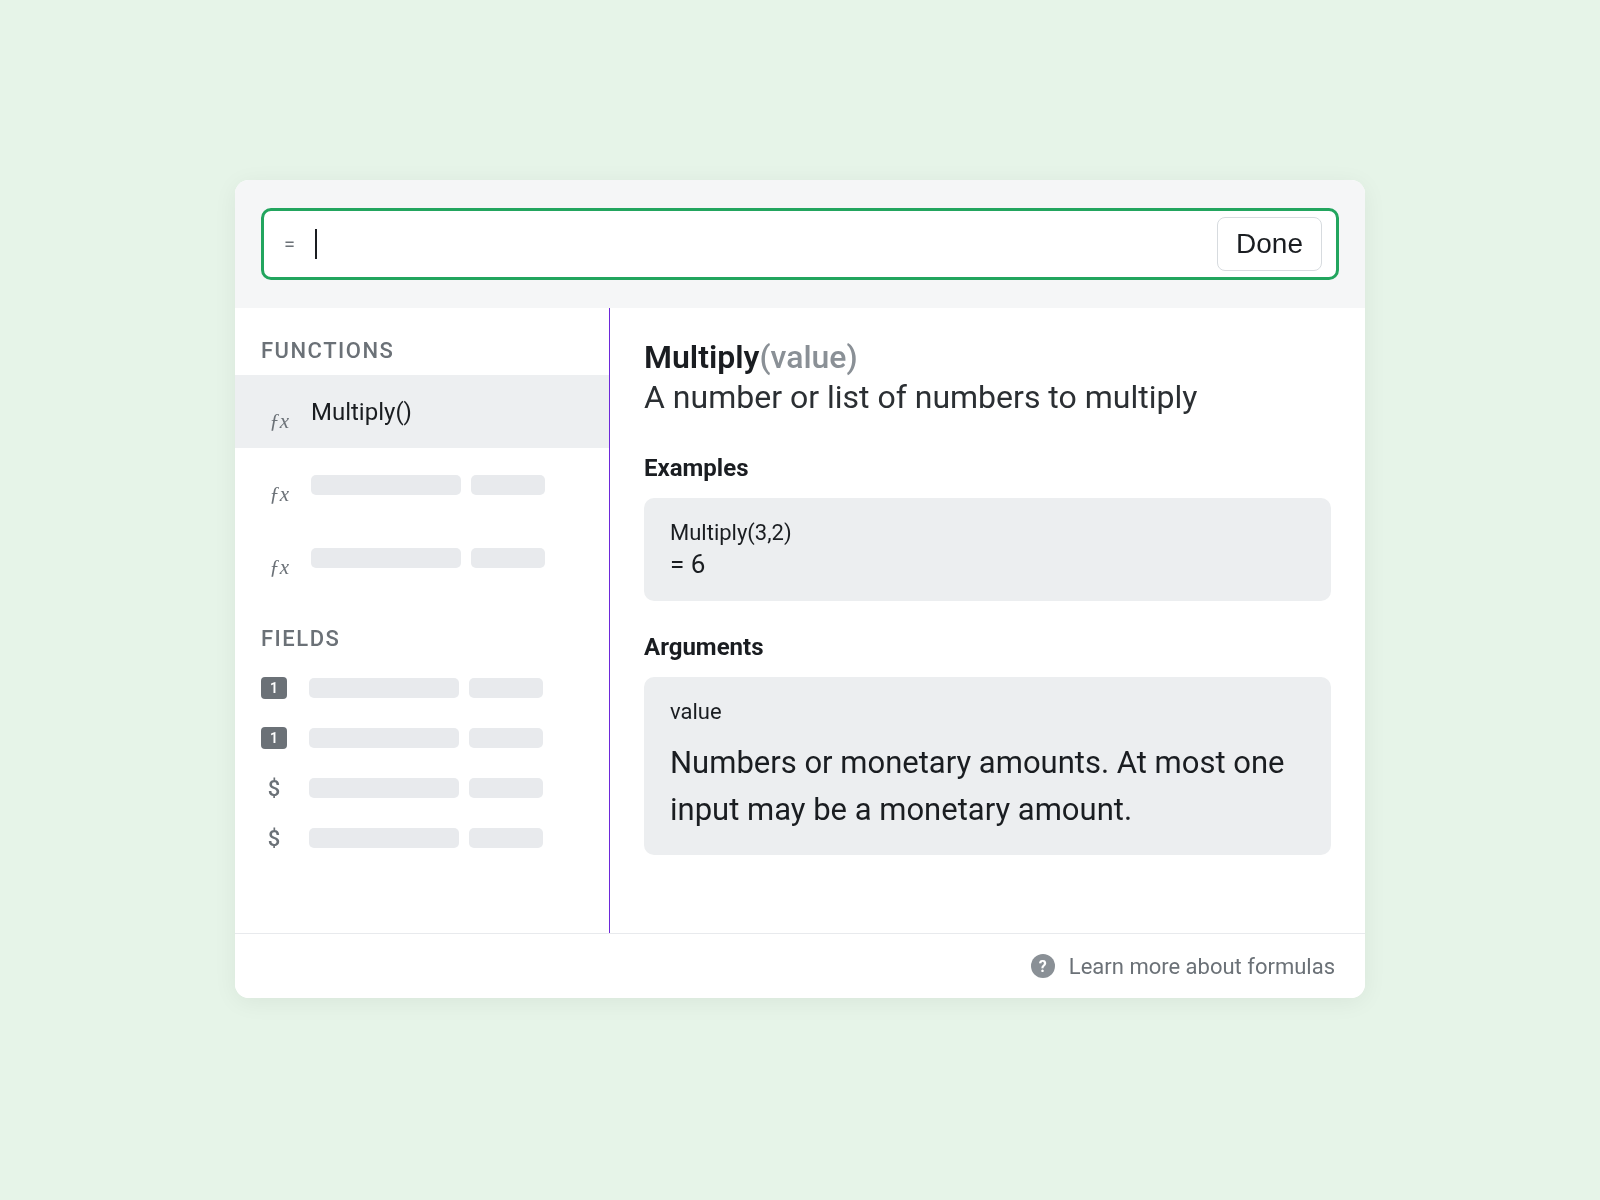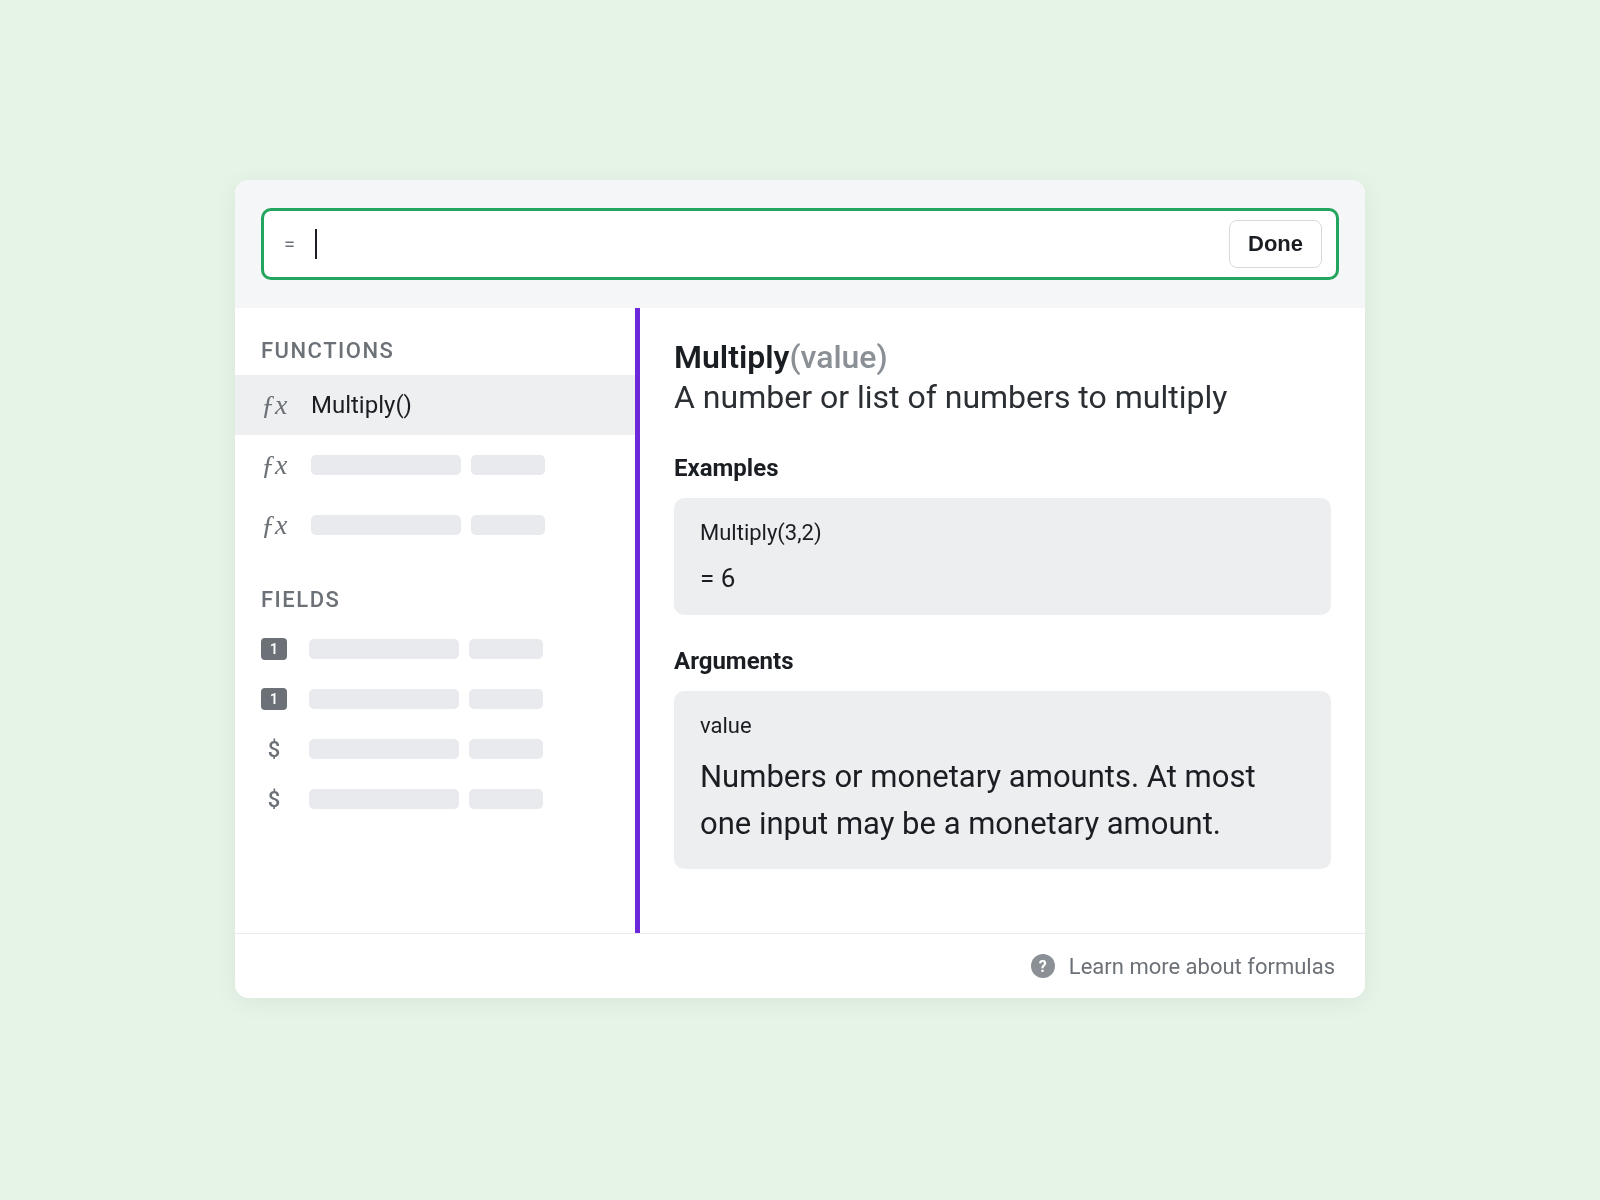--- a/index.html
+++ b/index.html
@@ -50,34 +50,33 @@
     flex: 1;
     display: flex;
     align-items: center;
     height: 100%;
   }
   .done-btn {
     background: #ffffff;
     border: 1px solid #d7dbdf;
     border-radius: 8px;
     padding: 10px 18px;
-    font-size: 22px;
+    font-size: 28px;
     color: #1a1d21;
     cursor: pointer;
-    font-weight: bold;
   }
   
   .body-split {
     display: flex;
     height: 625px;
     background: #ffffff;
   }
   .sidebar {
-    width: 405px;
-    border-right: 5px solid #6d28d9;
+    width: 375px;
+    border-right: 1px solid #6d28d9;
     overflow: hidden;
     padding-top: 26px;
   }
   .section-label {
     color: #6b7177;
     font-size: 22px;
     letter-spacing: 1.5px;
     font-weight: 500;
     padding: 4px 26px 12px 26px;
   }
@@ -86,24 +85,25 @@
     align-items: center;
     gap: 22px;
     padding: 14px 26px;
     cursor: pointer;
   }
   .list-item.selected { background: #edeff1; }
   .fx-icon {
     font-style: italic;
     font-family: Georgia, 'Times New Roman', serif;
     color: #6b7177;
-    font-size: 28px;
+    font-size: 21px;
     width: 28px;
-    text-align: left;
+    text-align: right;
     font-weight: 500;
+    margin-top: 20px;
   }
   .item-text {
     font-size: 24px;
     color: #1a1d21;
   }
   .skeleton-row {
     display: flex;
     gap: 10px;
     flex: 1;
   }
@@ -162,21 +162,21 @@
   }
   .example-box, .arg-box {
     background: #eceef0;
     border-radius: 10px;
     padding: 22px 26px;
     margin-bottom: 32px;
   }
   .example-call {
     font-size: 22px;
     color: #1a1d21;
-    margin-bottom: 18px;
+    margin-bottom: 4px;
   }
   .example-result {
     font-size: 26px;
     color: #1a1d21;
   }
   .arg-name {
     font-size: 22px;
     color: #1a1d21;
     margin-bottom: 16px;
   }

